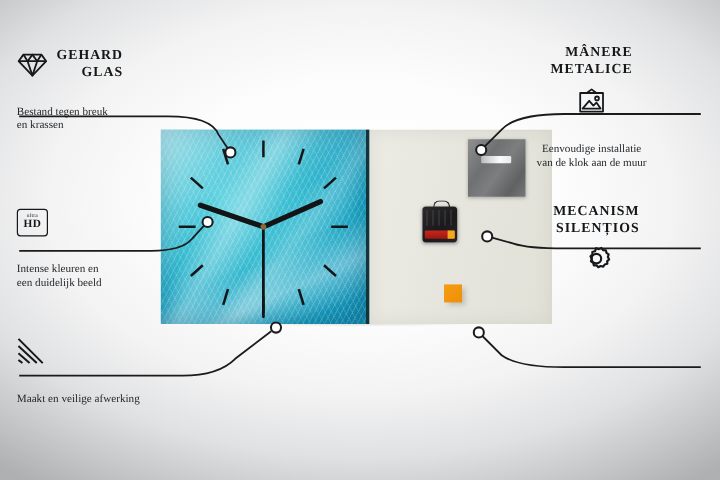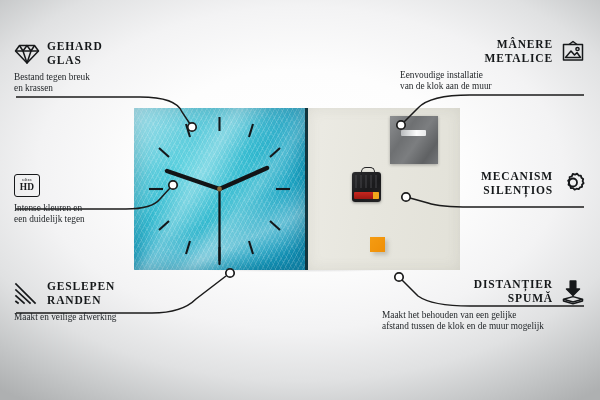--- a/index.html
+++ b/index.html
@@ -179,41 +179,41 @@
     background: radial-gradient(ellipse 50% 50% at 50% 0%, rgba(90,92,95,0.30) 0%, rgba(90,92,95,0) 72%);
   }
 
   
   .callout { position: absolute; }
   .callout-head {
     display: flex;
     align-items: center;
     gap: 7px;
   }
-  .callout.right .callout-head { justify-content: flex-end; }
+  .callout.right .callout-head { justify-content: center; flex-direction: column; }
   .callout-title {
     font-size: 11.5px;
     font-weight: bold;
     letter-spacing: 0.85px;
     color: #15181a;
     line-height: 13.5px;
     text-transform: uppercase;
     white-space: pre-line;
   }
-  .callout.left .callout-title { text-align: left; }
+  .callout.left .callout-title { text-align: right; }
   .callout.right .callout-title { text-align: right; }
   .callout-desc {
     font-size: 9.3px;
     color: #24282b;
     line-height: 11.4px;
     white-space: pre-line;
-    margin-top: 5px;
+    margin-top: 22px;
   }
   .callout.left .callout-desc { text-align: left; }
-  .callout.right .callout-desc { text-align: left; }
+  .callout.right .callout-desc { text-align: center; }
   .callout-icon {
     width: 26px; height: 26px;
     flex: 0 0 26px;
     display: flex;
     align-items: center;
     justify-content: center;
   }
   .callout-icon svg { display: block; }
 
   .hd-badge {
@@ -338,37 +338,35 @@
   <div class="callout left" id="callout-print">
     <div class="callout-head">
       <span class="callout-icon">
         <span class="hd-badge">
           <span class="hd-ultra">ultra</span>
           <span class="hd-main">HD</span>
         </span>
       </span>
     </div>
     <div class="callout-desc">Intense kleuren en
-een duidelijk tegen</div>
+een duidelijk beeld</div>
   </div>
 
   <div class="callout left" id="callout-edges">
     <div class="callout-head">
       <span class="callout-icon">
         <svg width="26" height="24" viewBox="0 0 26 24">
           <g stroke="#16181a" stroke-width="1.7" fill="none" stroke-linecap="square">
             <path d="M2,2 L21,21"></path>
             <path d="M2,8 L16,21"></path>
             <path d="M2,14 L10,21"></path>
             <path d="M2,19.5 L4,21"></path>
           </g>
         </svg>
       </span>
-      <span class="callout-title">GESLEPEN
-RANDEN</span>
     </div>
     <div class="callout-desc">Maakt en veilige afwerking</div>
   </div>
 
   <div class="callout right" id="callout-handles">
     <div class="callout-head">
       <span class="callout-title">MÂNERE
 METALICE</span>
       <span class="callout-icon">
         <svg width="26" height="24" viewBox="0 0 26 24">
@@ -396,31 +394,14 @@
                      L22.8,9.6 L23.8,11.6 L22.2,13.0 L22.3,15.2 L20.1,15.8 L18.9,17.6
                      L16.7,17.1 L14.8,18.1 L13.3,16.5 L11.1,16.6 L10.5,14.4 L8.7,13.2
                      L9.3,11.0 L8.3,9.0 L9.9,7.6 L9.8,5.4 L12.0,4.8 Z" transform="translate(-0.2,0.6) scale(1.0)"></path>
             <circle cx="13" cy="11.5" r="4.0"></circle>
           </g>
         </svg>
       </span>
     </div>
   </div>
 
-  <div class="callout right" id="callout-spacer">
-    <div class="callout-head">
-      <span class="callout-title">DISTANȚIER
-SPUMĂ</span>
-      <span class="callout-icon">
-        <svg width="26" height="26" viewBox="0 0 26 26">
-          <g stroke="#16181a" stroke-width="1.5" fill="none" stroke-linejoin="round">
-            <path d="M10.2,2 L15.8,2 L15.8,10 L19.5,10 L13,16.5 L6.5,10 L10.2,10 Z" fill="#16181a"></path>
-            <path d="M13,17.6 L22.5,20.2 L13,23.0 L3.5,20.2 Z"></path>
-            <path d="M3.5,20.2 L3.5,22.0 L13,24.8 L22.5,22.0 L22.5,20.2"></path>
-          </g>
-        </svg>
-      </span>
-    </div>
-    <div class="callout-desc">Maakt het behouden van een gelijke
-afstand tussen de klok en de muur mogelijk</div>
-  </div>
 
 </div>
 
 </body></html>

